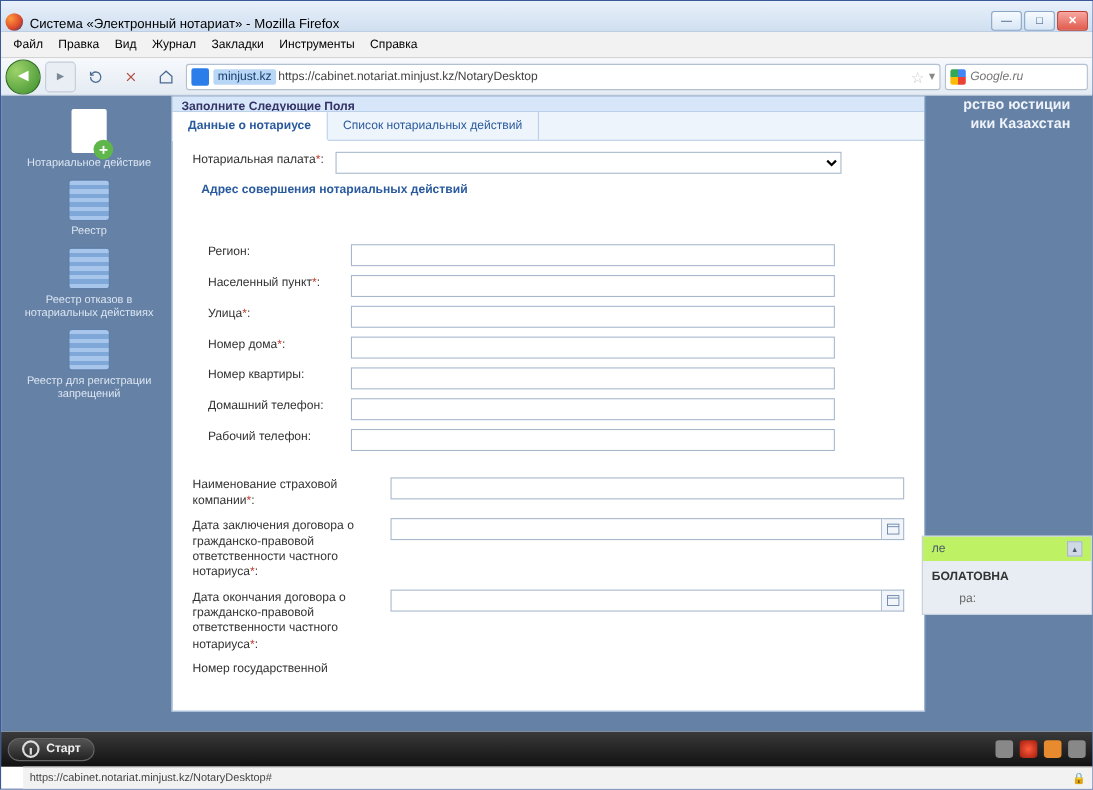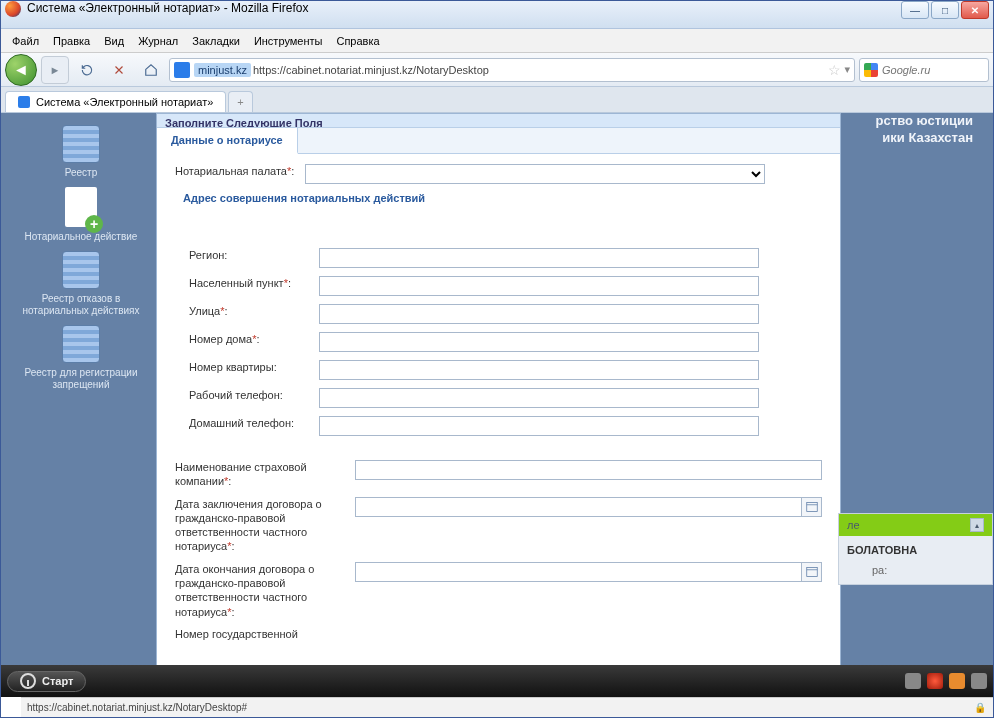--- a/index.html
+++ b/index.html
@@ -1,20 +1,20 @@
 <!DOCTYPE html>
 <html><head>
 <meta charset="utf-8">
 <style>
 * { box-sizing: border-box; margin: 0; padding: 0; }
 body { font-family: "Segoe UI", Tahoma, sans-serif; font-size: 11px; width: 994px; height: 718px; overflow: hidden; background: #fff; }
 
 
 .window { border: 1px solid #3b5998; background: #fff; height: 718px; display: flex; flex-direction: column; }
-.titlebar { background: linear-gradient(#e8f0fa, #d0dff0); height: 28px; display: flex; align-items: flex-start; padding: 0 4px; border-bottom: 1px solid #b0c4de; }
+.titlebar { background: linear-gradient(#e8f0fa, #d0dff0); height: 28px; display: flex; align-items: flex-end; padding: 0 4px; border-bottom: 1px solid #b0c4de; }
 .titlebar .ff-icon { width: 16px; height: 16px; margin-right: 6px; background: radial-gradient(circle at 30% 30%, #ff9a3c, #d9452b 60%, #003e8a); border-radius: 50%; }
 .titlebar .title { flex: 1; color: #000; font-size: 12px; }
 .winbtns { display: flex; gap: 2px; }
 .winbtn { width: 28px; height: 18px; border: 1px solid #8aa7c7; background: linear-gradient(#f7fbff,#d8e6f5); border-radius: 3px; display:flex; align-items:center; justify-content:center; font-size:10px; color:#2b4a6f;}
 .winbtn.close { background: linear-gradient(#f7a7a0,#e15a4c); border-color:#c03a2b; color:#fff; font-weight:bold;}
 
 
 .menubar { height: 24px; background: #f2f2f2; display: flex; align-items: center; padding: 0 6px; border-bottom: 1px solid #ccc; gap: 4px; }
 .menubar span { padding: 2px 5px; cursor: default; }
 
@@ -45,21 +45,21 @@
 .ministry { position:absolute; top:0; right:20px; color:#f0f4fa; text-align:right; font-size:13px; font-weight:bold; line-height:1.3;}
 .sidebar { position:absolute; left:0; top:0; bottom:0; width:160px; padding:12px 0; display:flex; flex-direction:column; gap:8px; }
 .sideitem { text-align:center; color:#dce6f2; font-size:10px; line-height:1.2; padding:0 8px; }
 .sideitem .sicon { width:38px; height:38px; margin:0 auto 4px; border-radius:4px; display:flex; align-items:center; justify-content:center; }
 .sicon.doc { background:#fff; position:relative; width:32px; height:40px; border-radius:2px;}
 .sicon.doc::after { content:"+"; position:absolute; right:-6px; bottom:-6px; width:18px; height:18px; background:#5fb64a; border-radius:50%; color:#fff; font-weight:bold; line-height:18px; font-size:14px;}
 .sicon.cal { background:repeating-linear-gradient(0deg,#a8c6ec 0 4px,#7fa8d9 4px 8px); border:1px solid #5c7ea8;}
 
 
 .userpanel { position:absolute; right:0; top:400px; width:155px; background:#e8edf3; border:1px solid #c6d1de; font-size:11px; }
-.userpanel .hdr { background:#84cc16; padding:4px 8px; color:#4a5a6e; display:flex; justify-content:space-between; align-items:center;}
+.userpanel .hdr { background:#bef264; padding:4px 8px; color:#4a5a6e; display:flex; justify-content:space-between; align-items:center;}
 .userpanel .body { padding:8px; color:#333; font-weight:bold;}
 .userpanel .body .lbl { font-weight:normal; color:#666; margin-top:8px;padding-left:25px;}
 .collapse-btn { width:14px; height:14px; background:#cfd9e5; border:1px solid #a9b8ca; display:flex; align-items:center; justify-content:center; font-size:8px;}
 
 
 .mainpanel { position:absolute; left:155px; top:0; width:685px; height:560px; background:#fff; border:1px solid #9db6d4; display:flex; flex-direction:column;}
 .panel-banner { background:#d7e7f9; color:#336; font-weight:bold; padding:3px 8px; font-size:11px; border-bottom:1px solid #b9cfe8; overflow:hidden; height:14px;}
 .panel-tabs { display:flex; background:#eef4fb; border-bottom:1px solid #b9cfe8; }
 .ptab { padding:6px 14px; font-size:11px; color:#2a5a9e; border-right:1px solid #b9cfe8; cursor:pointer;}
 .ptab.active { background:#fff; font-weight:bold; border-bottom:2px solid #fff; margin-bottom:-1px;}
@@ -148,56 +148,50 @@
       <span class="rest">https://cabinet.notariat.minjust.kz/NotaryDesktop</span>
       <span class="star">☆</span>
       <span class="dd">▾</span>
     </div>
     <div class="searchbar">
       <div class="gicon"></div>
       <input type="text" placeholder="Google.ru" style="">
     </div>
   </div>
 
-  <div class="tabstrip">
-    <div class="tab">
-      <div class="favicon"></div>
-      <span>Система «Электронный нотариат»</span>
-    </div>
-    <div class="tab new">+</div>
-  </div>
 
   <div class="content">
     <div class="ministry">
       <span>рство юстиции</span><br><span>ики Казахстан</span>
     </div>
 
     <div class="sidebar">
       <div class="sideitem">
+        <div class="sicon doc"></div>
+        <div>Нотариальное действие</div>
+      </div>
+      <div class="sideitem">
         <div class="sicon cal"></div>
         <div>Реестр</div>
-      </div>
-      <div class="sideitem">
-        <div class="sicon doc"></div>
-        <div>Нотариальное действие</div>
       </div>
       <div class="sideitem">
         <div class="sicon cal"></div>
         <div>Реестр отказов в нотариальных действиях</div>
       </div>
       <div class="sideitem">
         <div class="sicon cal"></div>
         <div>Реестр для регистрации запрещений</div>
       </div>
     </div>
 
     <div class="mainpanel">
       <div class="panel-banner">Заполните Следующие Поля</div>
       <div class="panel-tabs">
         <div class="ptab active">Данные о нотариусе</div>
+        <div class="ptab">Список нотариальных действий</div>
       </div>
       <div class="form-area">
 
         <div class="form-row">
           <label><span>Нотариальная палата</span><span class="req">*</span>:</label>
           <div class="ctrl"><select><option></option></select></div>
         </div>
 
         <div class="section-title">Адрес совершения нотариальных действий</div>
 
@@ -216,25 +210,25 @@
           </div>
           <div class="form-row">
             <label><span>Номер дома</span><span class="req">*</span>:</label>
             <div class="ctrl"><input type="text" class="short" value="" style=""></div>
           </div>
           <div class="form-row">
             <label>Номер квартиры:</label>
             <div class="ctrl"><input type="text" class="short" value="" style=""></div>
           </div>
           <div class="form-row">
+            <label>Домашний телефон:</label>
+            <div class="ctrl"><input type="text" class="short" value="" style=""></div>
+          </div>
+          <div class="form-row">
             <label>Рабочий телефон:</label>
-            <div class="ctrl"><input type="text" class="short" value="" style=""></div>
-          </div>
-          <div class="form-row">
-            <label>Домашний телефон:</label>
             <div class="ctrl"><input type="text" class="short" value="" style=""></div>
           </div>
         </div>
 
         <div style="height:16px"></div>
 
         <div class="form-row">
           <label class="wide"><span>Наименование страховой компании</span><span class="req">*</span>:</label>
           <div class="ctrl"><input type="text" value="" style=""></div>
         </div>

